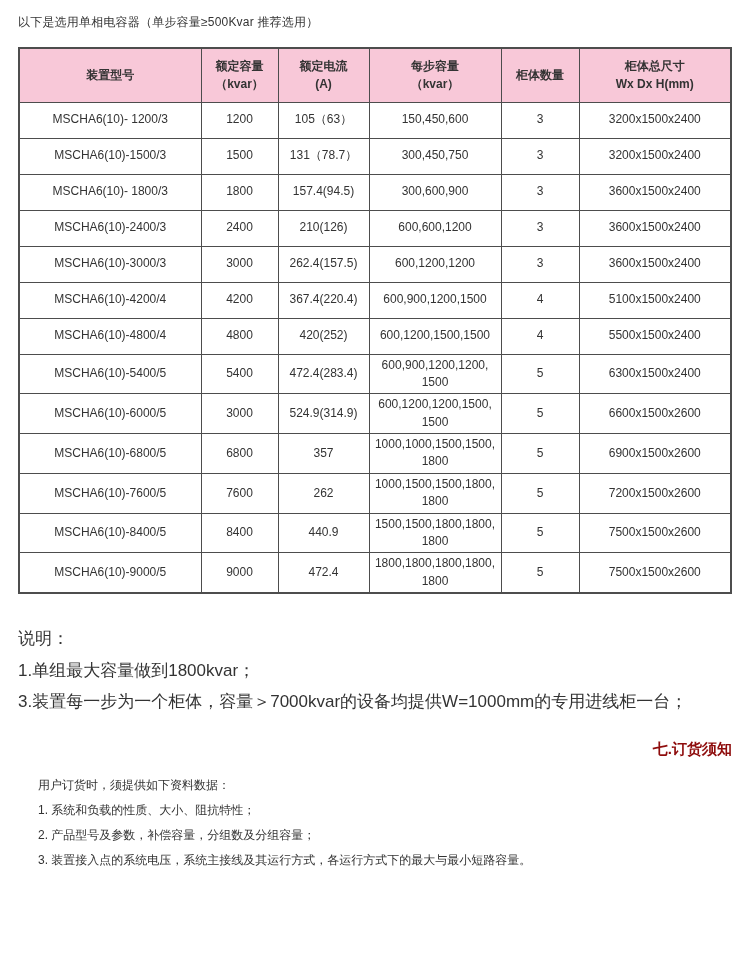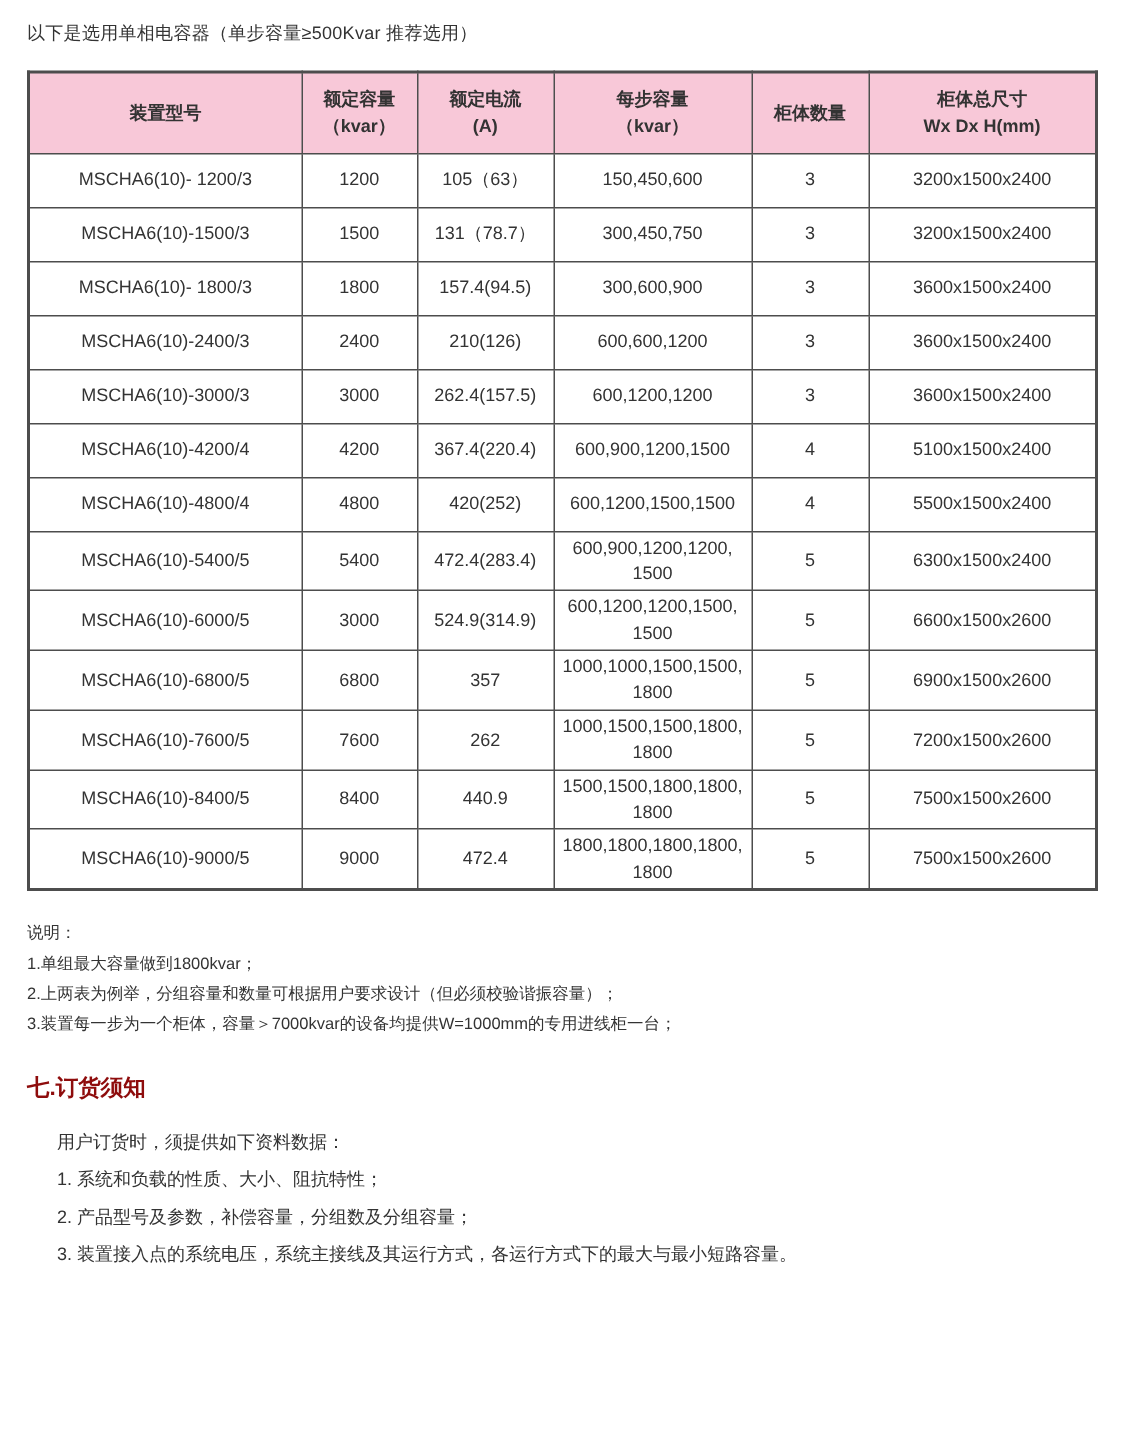--- a/index.html
+++ b/index.html
@@ -31,26 +31,27 @@
     background:var(--header-bg);
     height:54px;font-weight:bold;line-height:1.5;
   }
   tbody td{height:36px;}
   col.c-model{width:182px;}
   col.c-capacity{width:77px;}
   col.c-current{width:91px;}
   col.c-step{width:132px;}
   col.c-count{width:78px;}
   col.c-dims{width:152px;}
-  .notes{margin-top:18px;font-size:11px;line-height:1.85;}
+  .notes{margin-top:29px;font-size:17px;line-height:1.85;}
   .notes .note{padding-left:13px;text-indent:-13px;}
   .order{margin-top:22px;}
   .order-heading{
     color:var(--heading-red);font-weight:bold;font-size:15px;
     margin:0 0 14px 0;
+    text-align:right;
   }
   .order-body{padding-left:20px;font-size:12px;line-height:2.1;}
 </style>
 </head>
 <body>
 
 <div class="page">
 
   <div class="title">以下是选用单相电容器（单步容量≥500Kvar 推荐选用）</div>
 
@@ -187,21 +188,20 @@
 1800</td>
           <td>5</td>
           <td>7500x1500x2600</td>
         </tr>
       </tbody>
   </table>
 
   <div class="notes">
     <div>说明：</div>
     <div class="note">1.单组最大容量做到1800kvar；</div>
-    <div class="note">2.上两表为例举，分组容量和数量可根据用户要求设计（但必须校验谐振容量）；</div>
     <div class="note">3.装置每一步为一个柜体，容量＞7000kvar的设备均提供W=1000mm的专用进线柜一台；</div>
   </div>
 
   <div class="order">
     <div class="order-heading">七.订货须知</div>
     <div class="order-body">
       <div>用户订货时，须提供如下资料数据：</div>
       <div>1.  系统和负载的性质、大小、阻抗特性；</div>
       <div>2.  产品型号及参数，补偿容量，分组数及分组容量；</div>
       <div>3.  装置接入点的系统电压，系统主接线及其运行方式，各运行方式下的最大与最小短路容量。</div>

